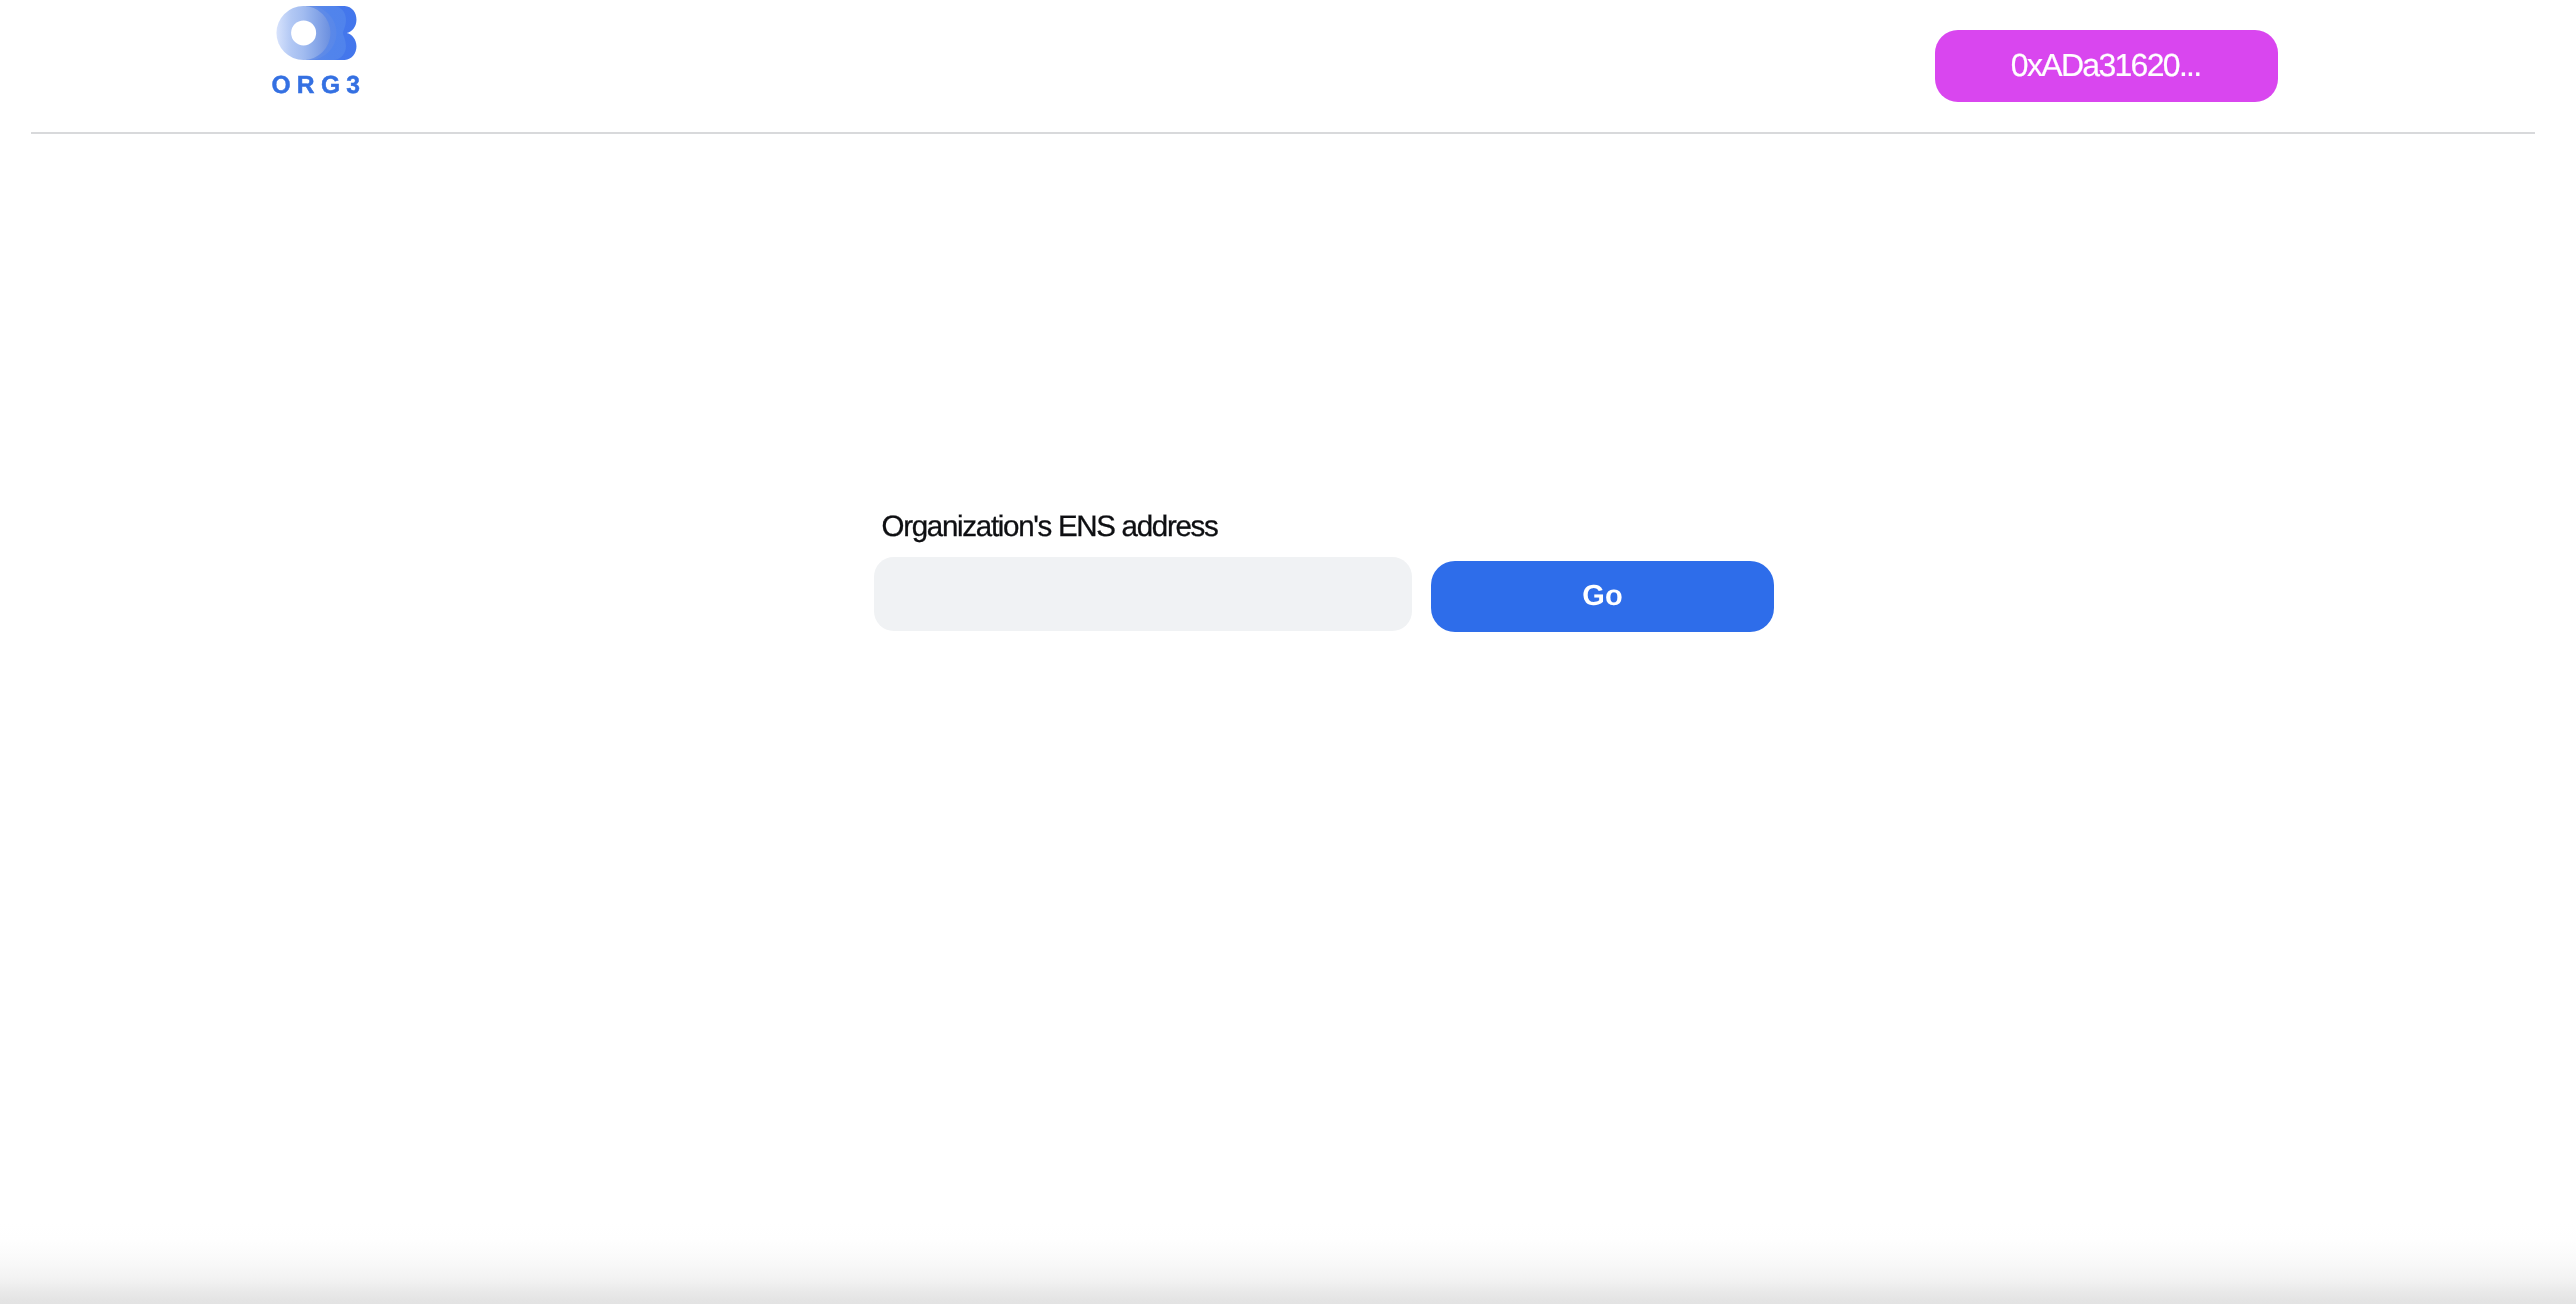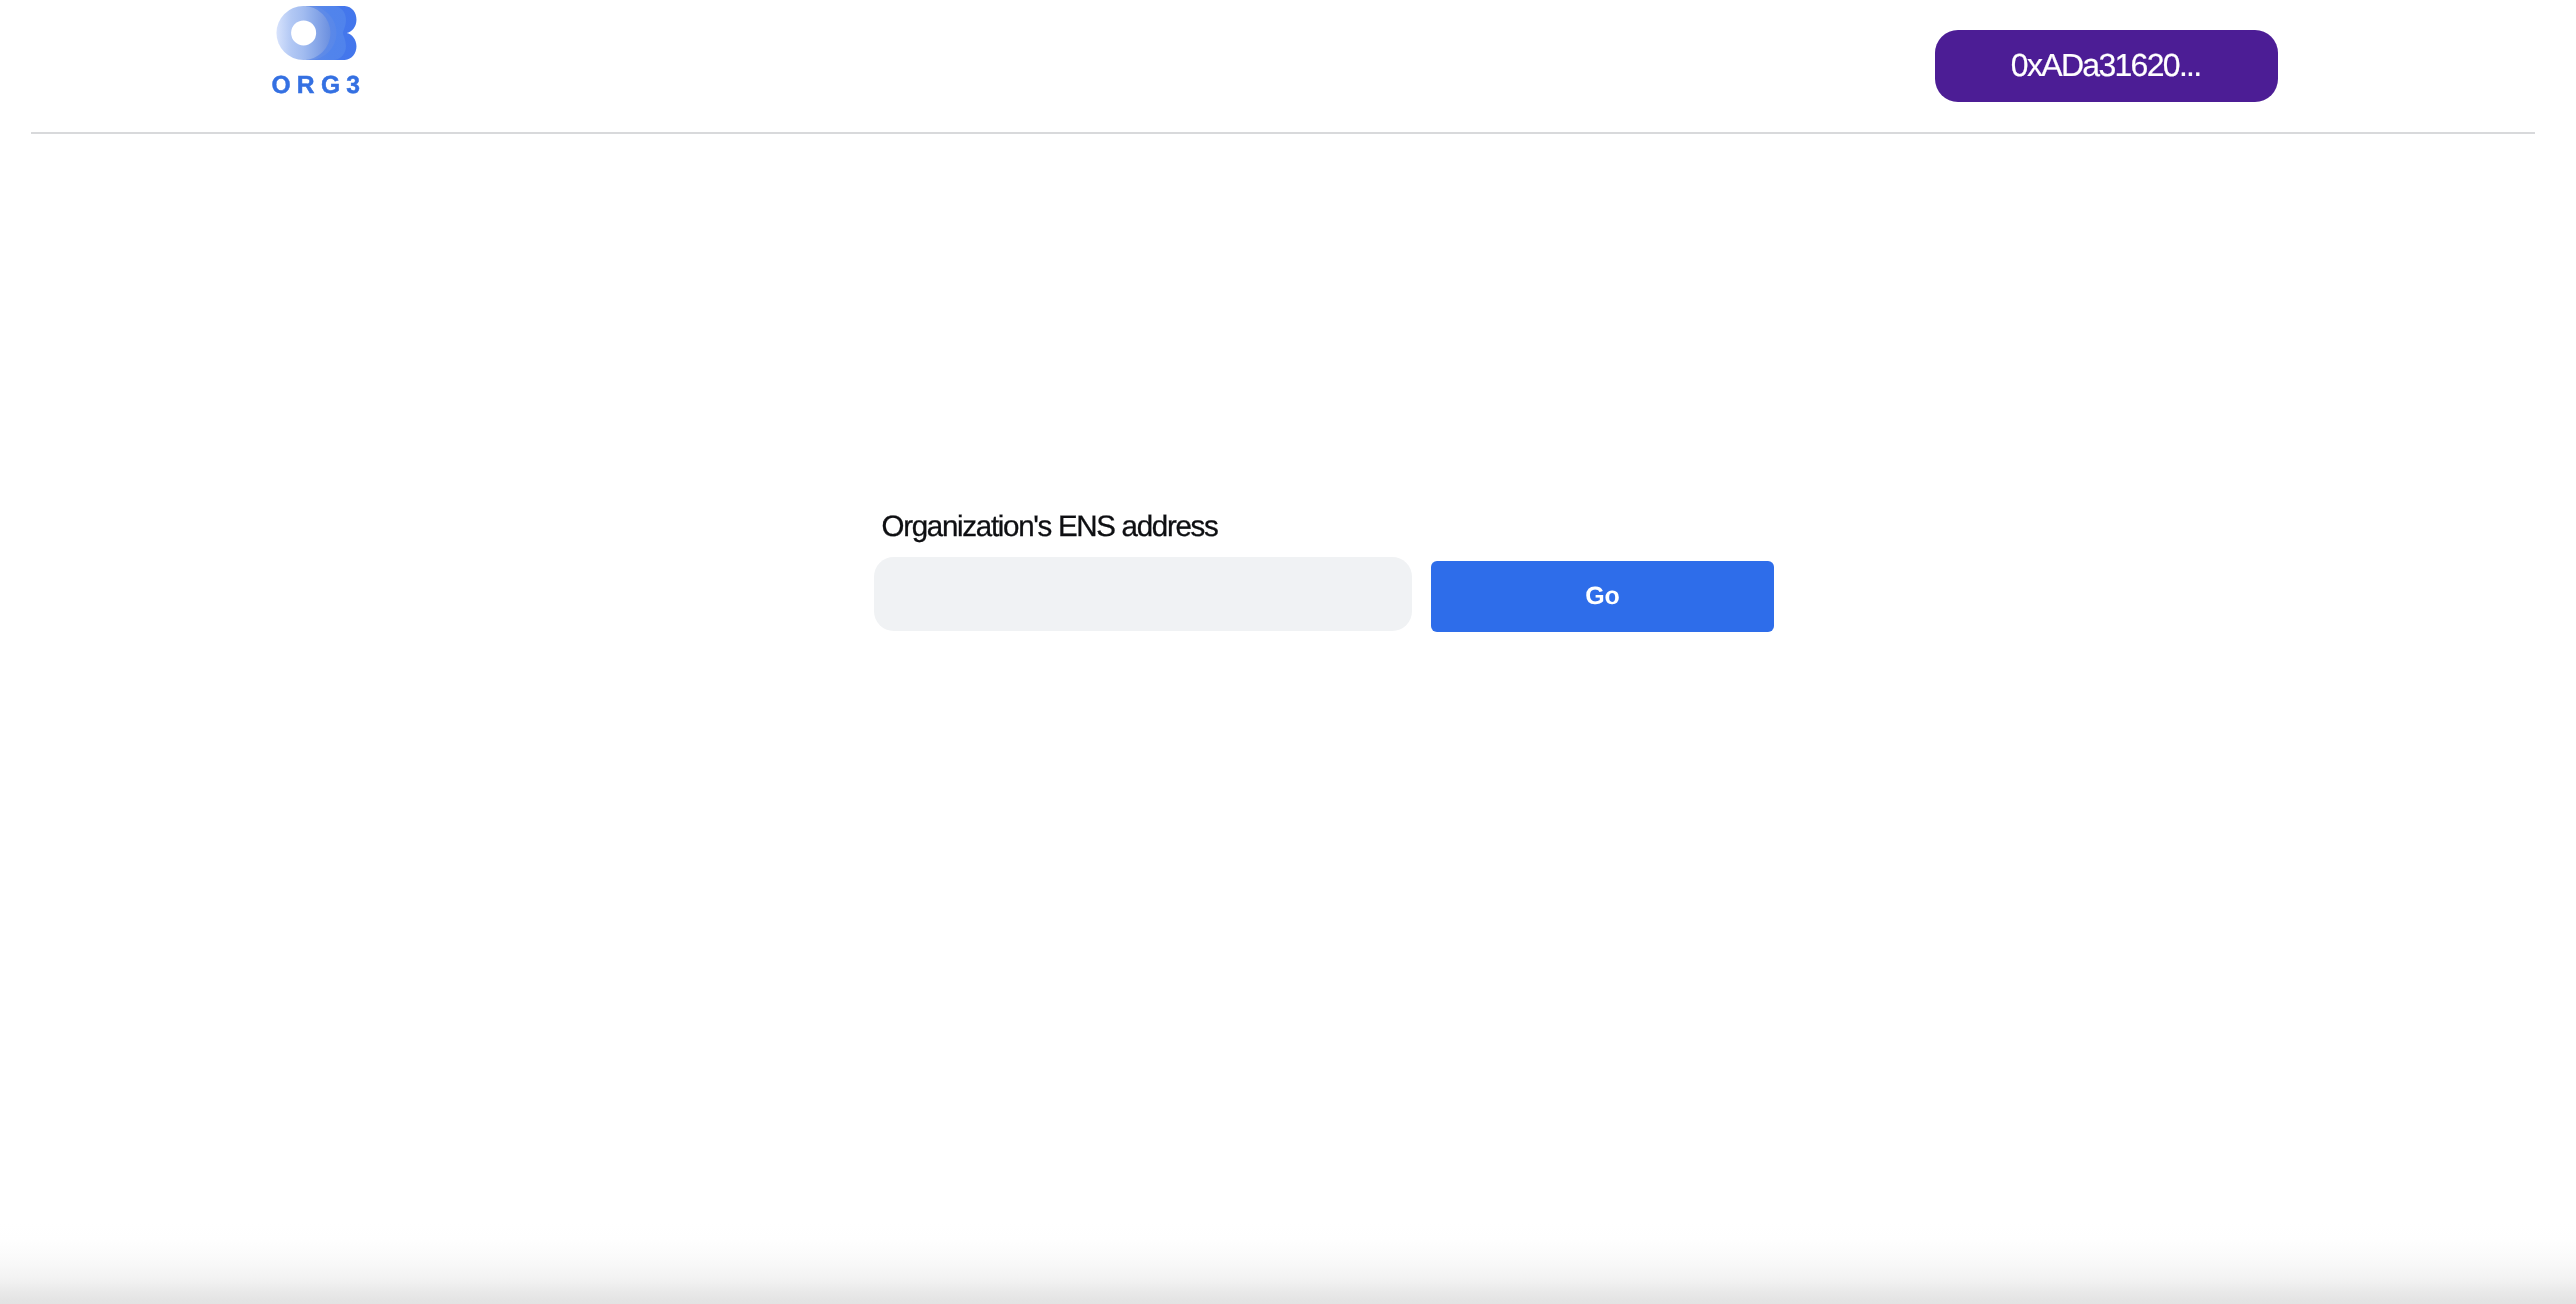--- a/index.html
+++ b/index.html
@@ -64,21 +64,21 @@
   }
 
   .connect-btn {
     position: absolute;
     left: 1935px;
     top: 29.5px;
     width: 343px;
     height: 72px;
     border: none;
     border-radius: 23px;
-    background: #4c1d95;
+    background: #d946ef;
     color: #ffffff;
     font-family: "Liberation Sans", sans-serif;
     font-size: 32px;
     font-weight: 400;
     letter-spacing: -1.7px;
     text-indent: -1.7px;
     -webkit-text-stroke: 0.2px #ffffff;
     cursor: pointer;
     display: flex;
     align-items: center;
@@ -119,25 +119,25 @@
     font-size: 25px;
     color: #0e0f12;
     padding: 0 25px;
   }
   .go-btn {
     margin-left: 19px;
     margin-top: 4px;
     width: 343px;
     height: 71px;
     border: none;
-    border-radius: 6px;
+    border-radius: 24px;
     background: #2e6dea;
     color: #fff;
     font-family: "Liberation Sans", sans-serif;
-    font-size: 25px;
+    font-size: 29px;
     font-weight: 700;
     cursor: pointer;
   }
 
   .bottom-shadow {
     position: absolute;
     left: 0; bottom: 0;
     width: 2576px;
     height: 81px;
     background: linear-gradient(to bottom,

